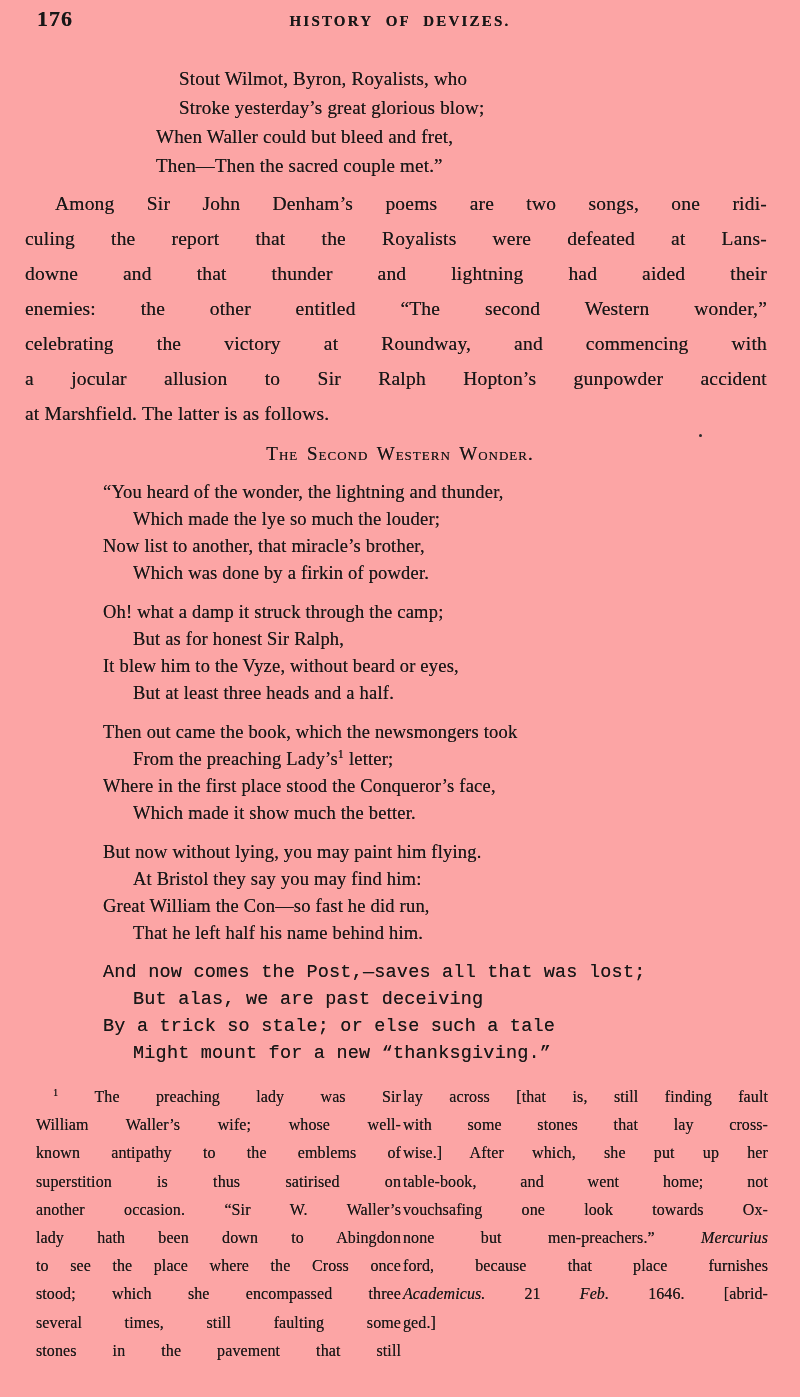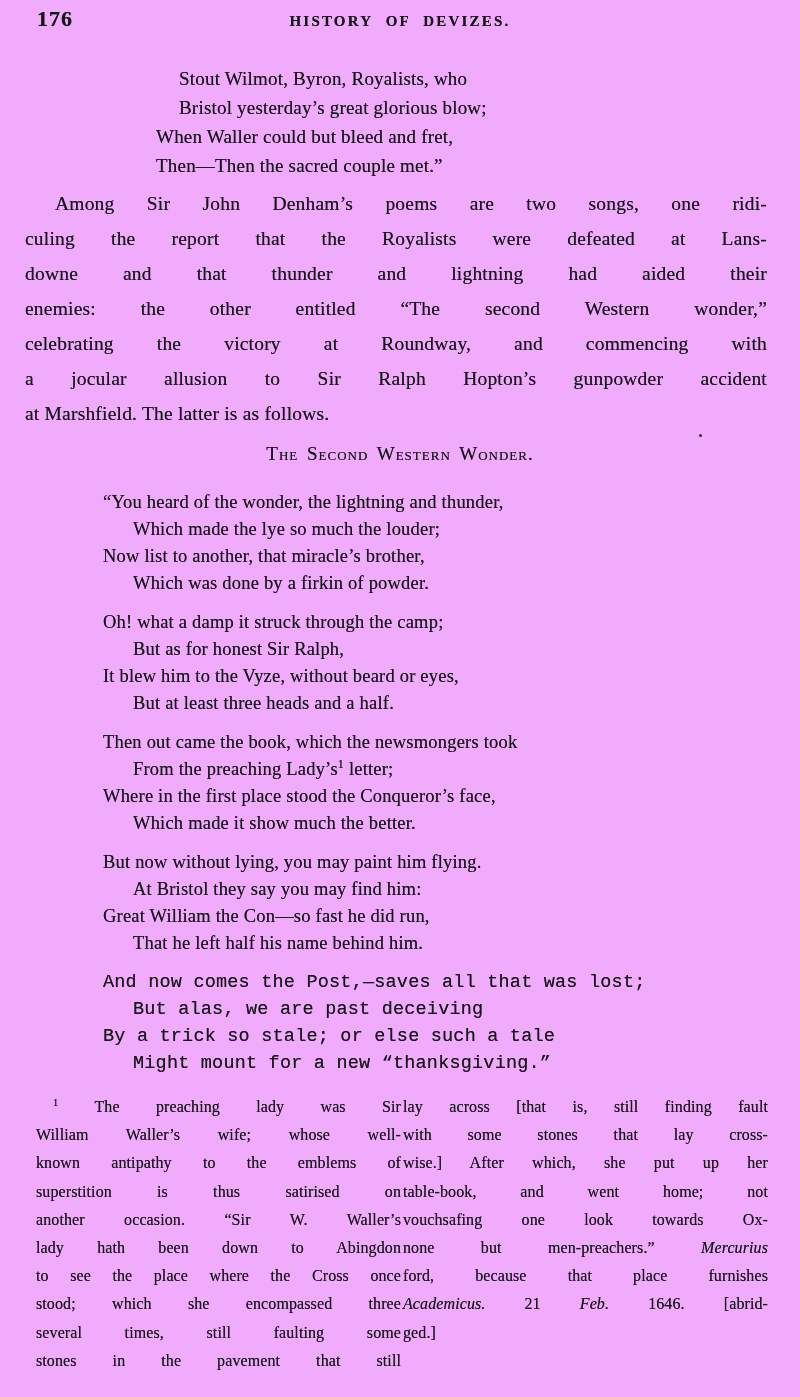--- a/index.html
+++ b/index.html
@@ -1,21 +1,21 @@
 <!DOCTYPE html>
 <html><head>
 <meta charset="utf-8">
 <style>
   html,body { margin:0; padding:0; background:#e8e8e8; }
   .page {
     position: relative;
     width: 800px;
     height: 1397px;
     margin: 0 auto;
-    background: #f0abfc;
+    background: #fca5a5;
     color: #171717;
     font-family: "Liberation Serif", "DejaVu Serif", serif;
     overflow: hidden;
     text-shadow: 0 0 0.5px rgba(10,10,10,0.65);
   }
   
   .header-row { position: relative; height: 38px; }
   .page-num {
     position: absolute; left: 37px; top: 6px;
     font-size: 22px; font-weight: bold; letter-spacing: 1px;
@@ -41,21 +41,21 @@
   .il { text-align: justify; text-align-last: justify; }
   .il-first { text-indent: 30px; }
   .il-last { text-align: left; text-align-last: left; }
   
   .poem-title {
     margin: 12px 0 0 0; text-align: center;
     font-size: 19px; font-weight: normal;
     font-variant-caps: small-caps; letter-spacing: 1px; word-spacing: 3px;
   }
   .poem {
-    margin: 24px 0 0 103px;
+    margin: 14px 0 0 103px;
     font-size: 18.5px; line-height: 27px;
     letter-spacing: 0.2px;
   }
   .stanza { margin: 0 0 12px 0; }
   .stanza:last-child { margin-bottom: 0; font-family: Liberation Mono, monospace; }
   .ind { margin-left: 30px; }
   .fn-ref {
     font-size: 12px; vertical-align: super; line-height: 0;
   }
   
@@ -82,21 +82,21 @@
 
 <div class="page">
 
   <div class="header-row">
     <span class="page-num">176</span>
     <span class="running-title">HISTORY OF DEVIZES.</span>
   </div>
 
   <div class="opening-verse">
     <div class="ov-ind">Stout Wilmot, Byron, Royalists, who</div>
-    <div class="ov-ind">Bristol yesterday’s great glorious blow;</div>
+    <div class="ov-ind">Stroke yesterday’s great glorious blow;</div>
     <div>When Waller could but bleed and fret,</div>
     <div>Then—Then the sacred couple met.”</div>
   </div>
 
   <div class="intro">
     <div class="il il-first">Among Sir John Denham’s poems are two songs, one ridi-</div>
     <div class="il">culing the report that the Royalists were defeated at Lans-</div>
     <div class="il">downe and that thunder and lightning had aided their</div>
     <div class="il">enemies: the other entitled “The second Western wonder,”</div>
     <div class="il">celebrating the victory at Roundway, and commencing with</div>

